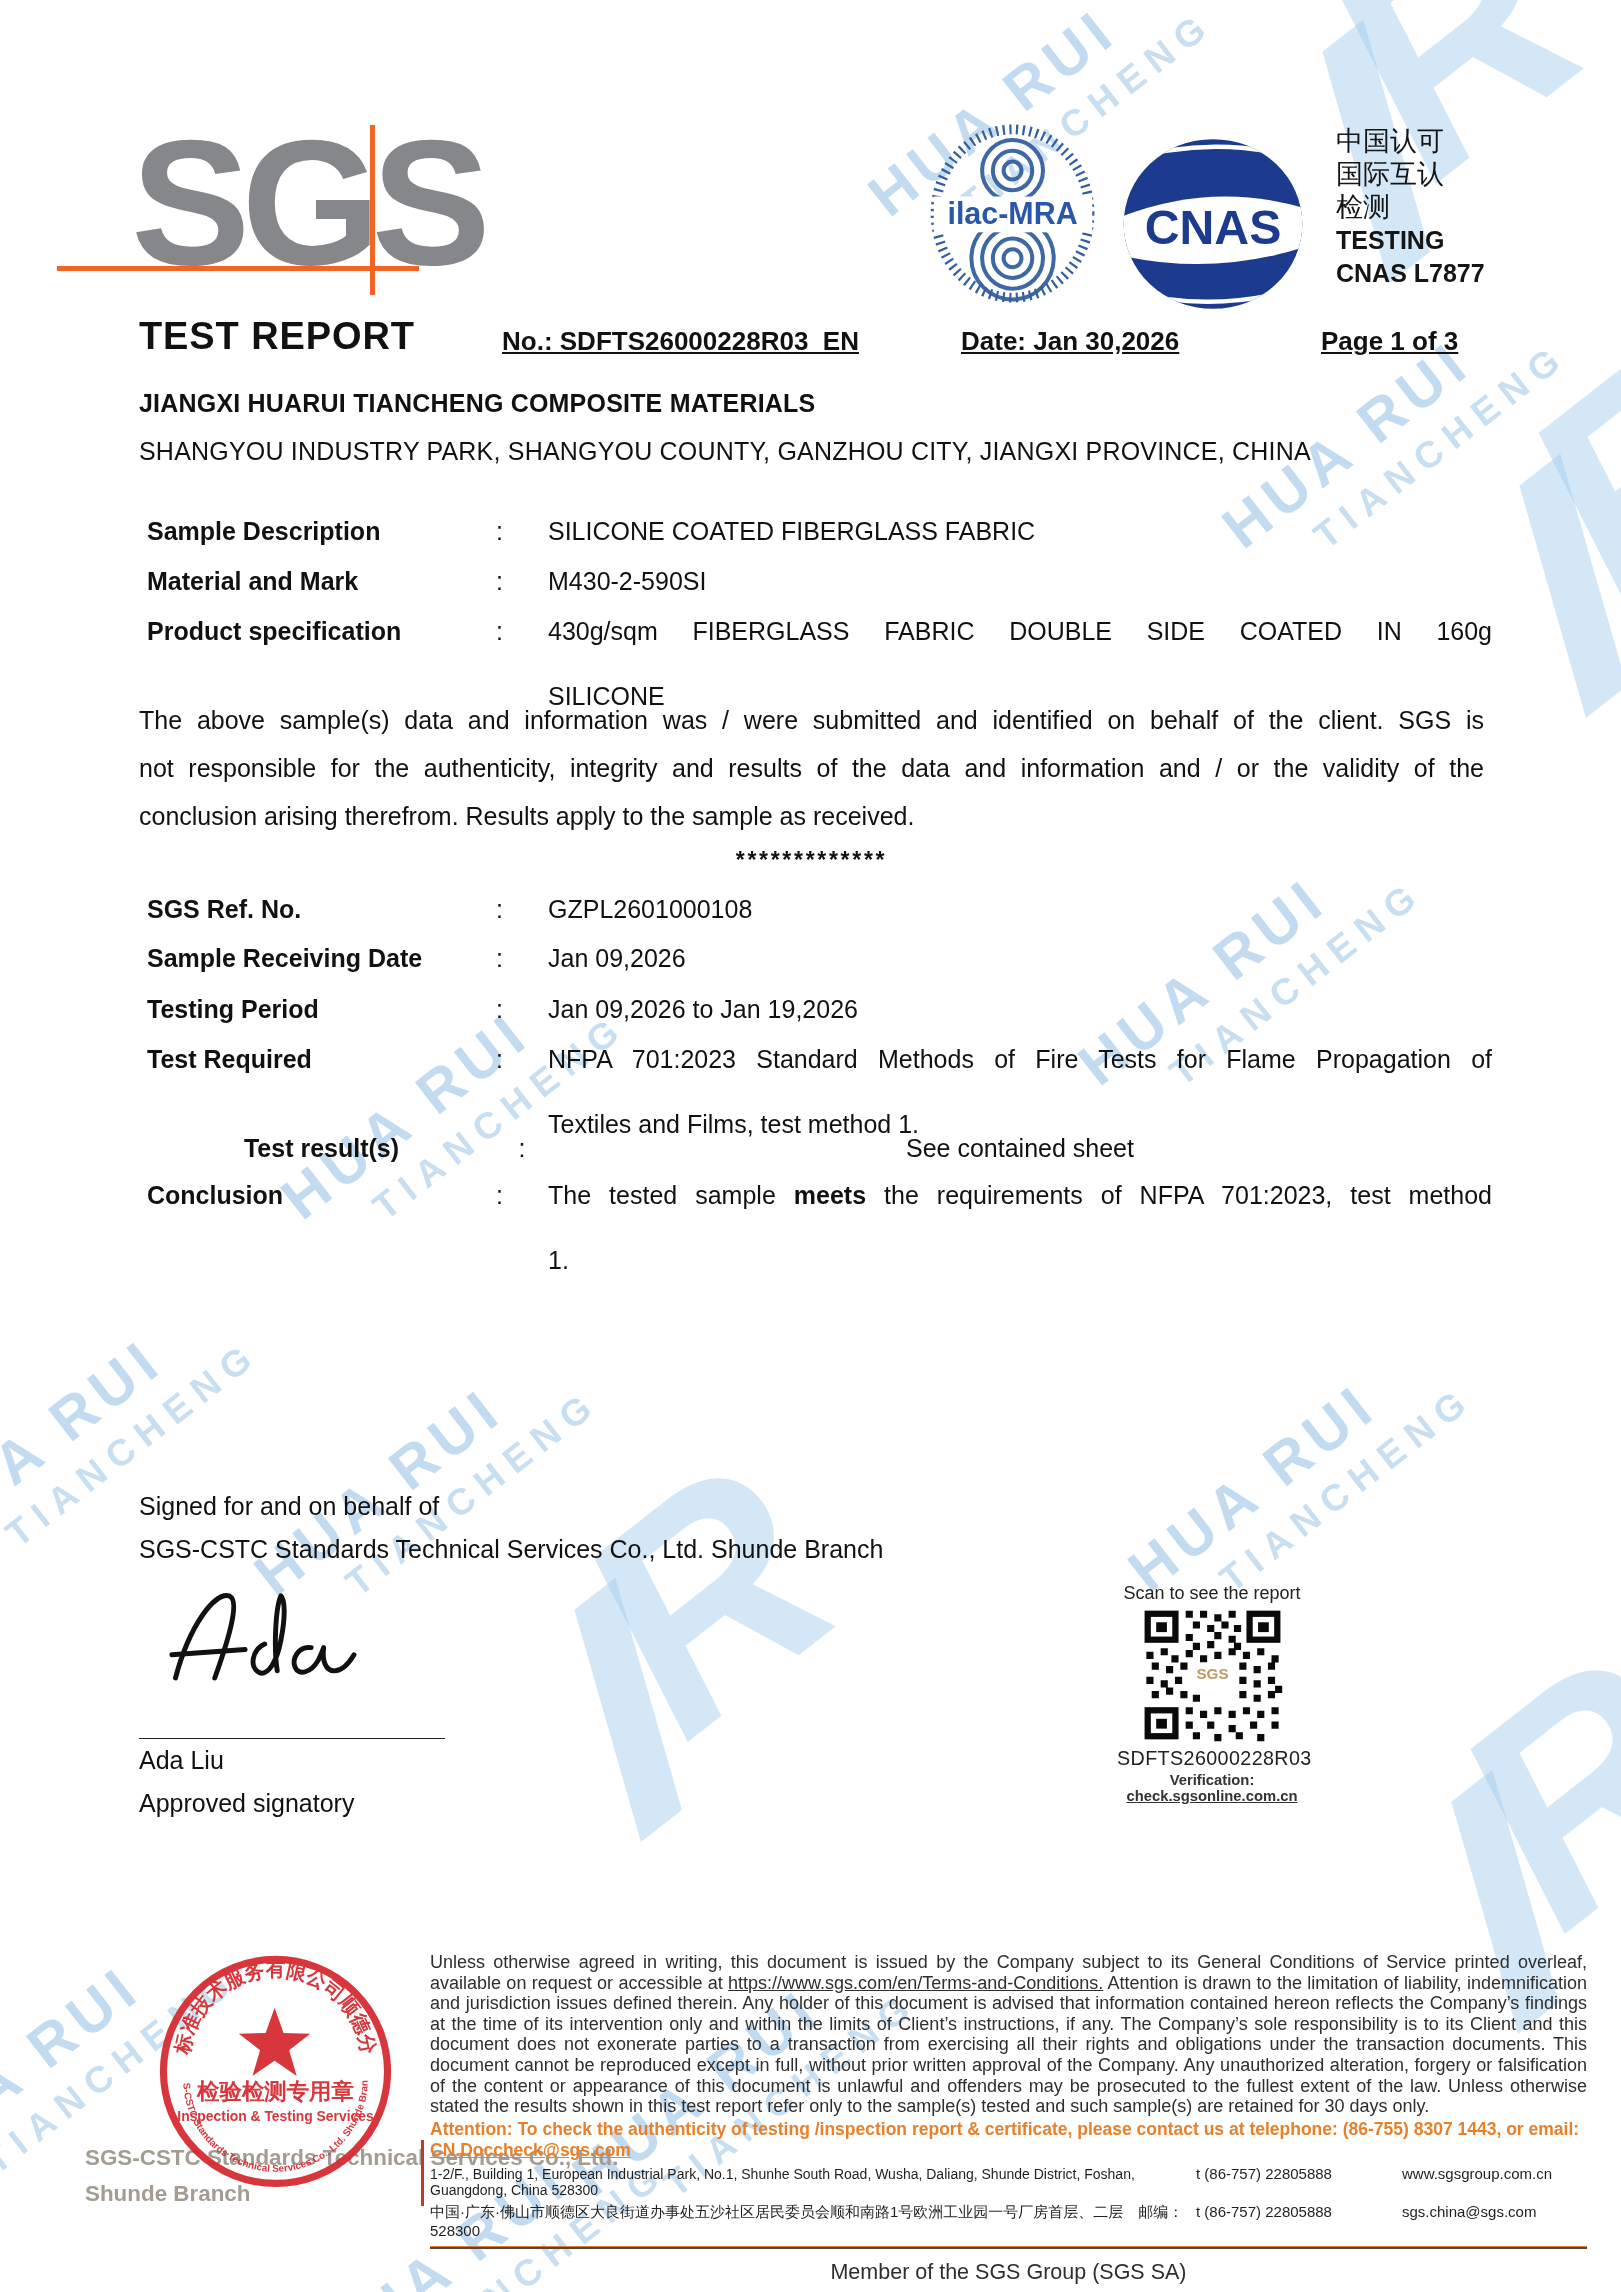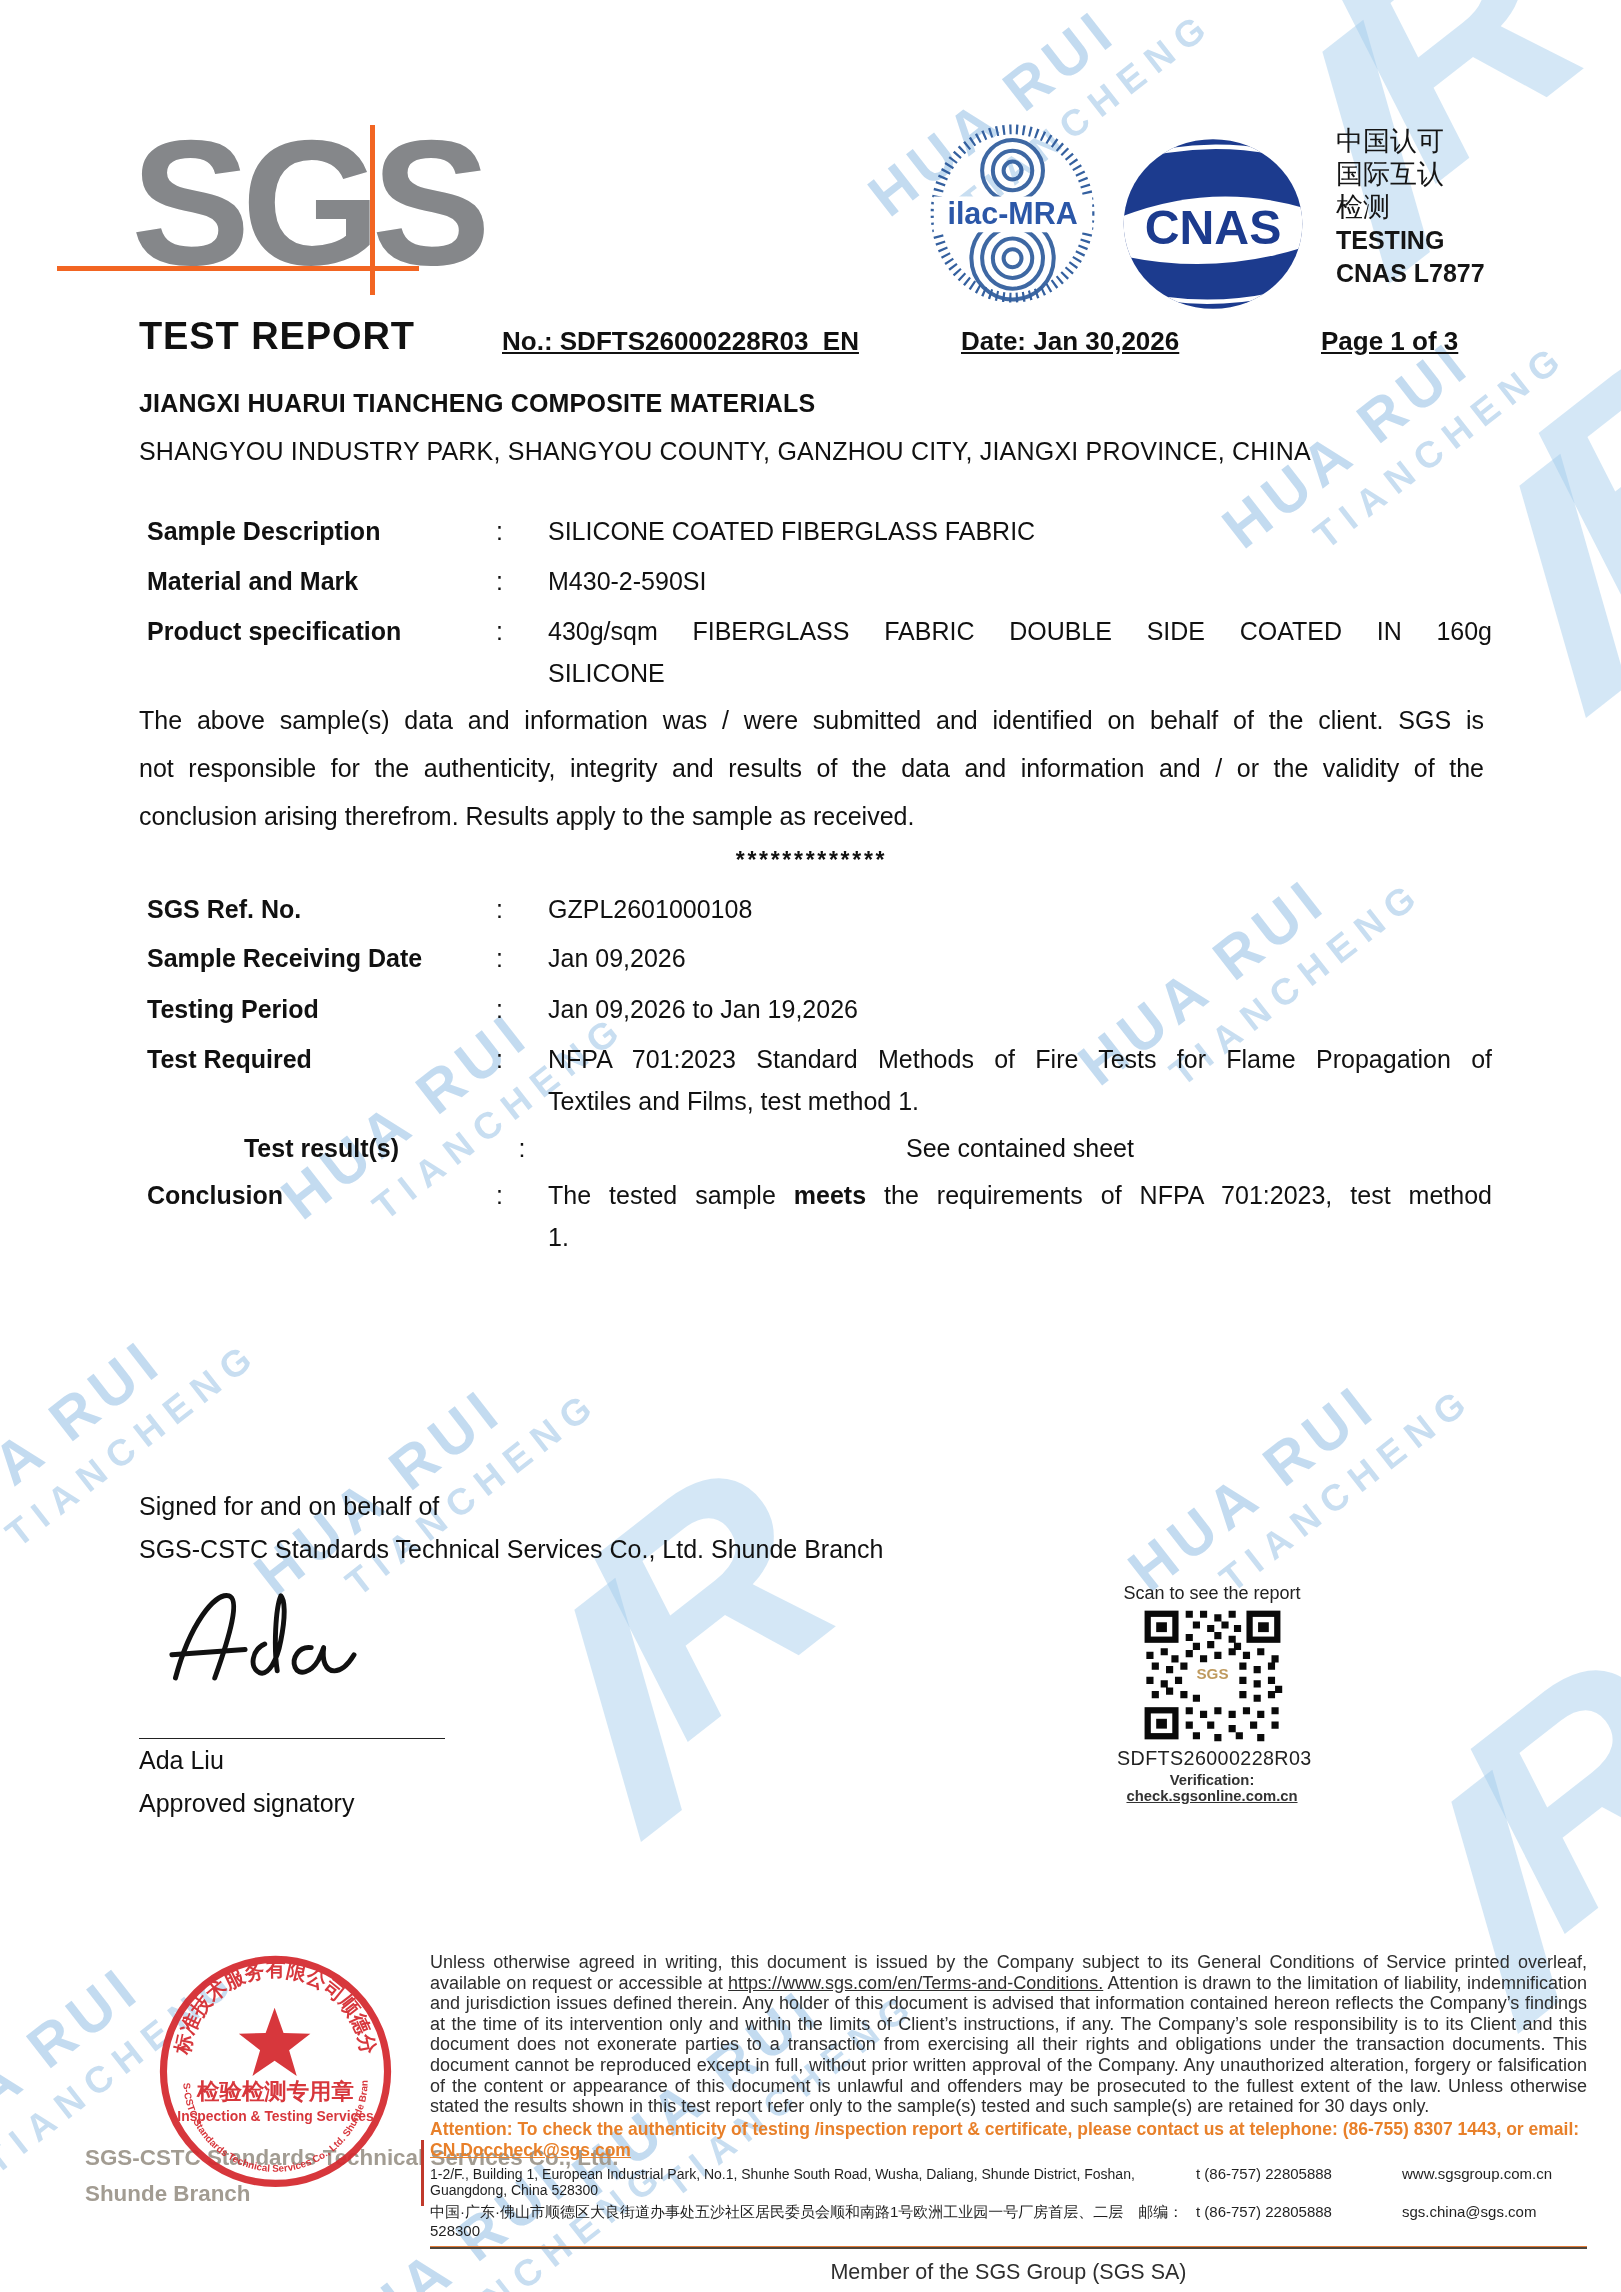--- a/index.html
+++ b/index.html
@@ -34,21 +34,21 @@
   .title-main{left:139px;top:315px;font-size:38px;font-weight:bold;letter-spacing:0.9px;}
   .title-sub{top:326px;font-size:26px;font-weight:bold;text-decoration:underline;}
 
   .client-name{left:139px;top:389px;font-size:25px;font-weight:bold;letter-spacing:0.2px;}
   .client-addr{left:139px;top:437px;font-size:25px;letter-spacing:0.2px;}
 
   .frow{position:absolute;left:147px;width:1345px;display:grid;grid-template-columns:349px 52px 944px;
         font-size:25px;line-height:30px;}
   .frow .lab{font-weight:bold;}
   .frow .val .vline{margin:0;}
-  .frow .val .vline + .vline{margin-top:12px;}
+  .frow .val .vline + .vline{margin-top:35px;}
   .justify-line{text-align:justify;text-align-last:justify;}
 
   .para-line{left:139px;width:1345px;font-size:25px;}
   .stars{left:139px;width:1345px;text-align:center;font-size:23px;letter-spacing:2.7px;font-weight:bold;}
 
   .sig-text{left:139px;font-size:25px;}
   .sig-line{left:139px;top:1738px;width:306px;border-top:1.8px solid #222;}
 
   .qr-wrap{left:1117px;top:1583px;width:190px;text-align:center;}
   .qr-cap{font-size:18px;color:#222;margin-bottom:2.7px;}

